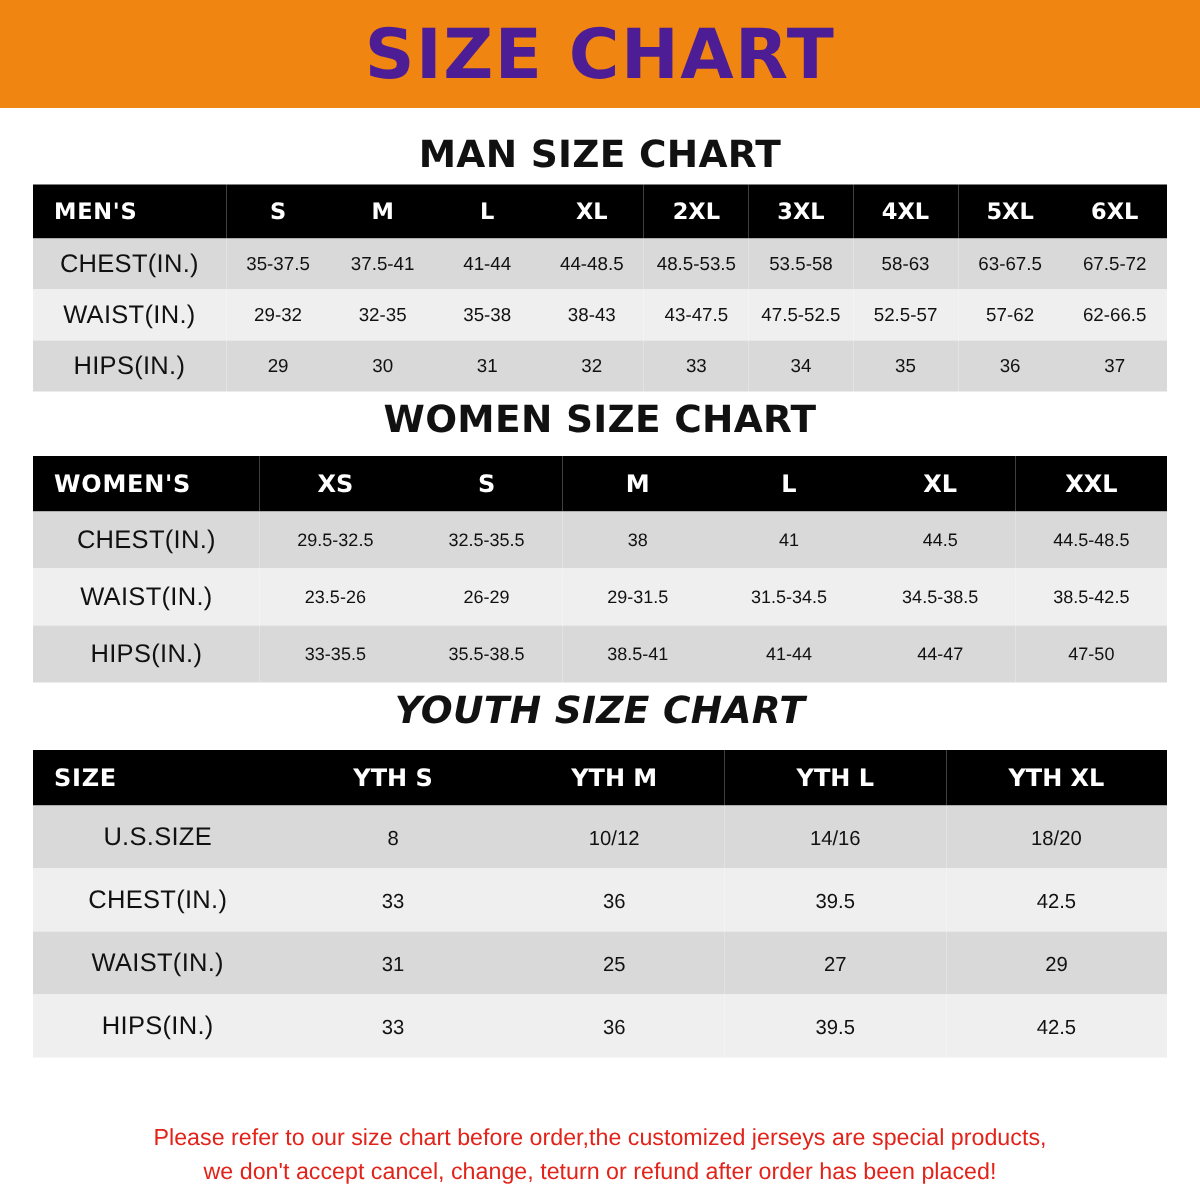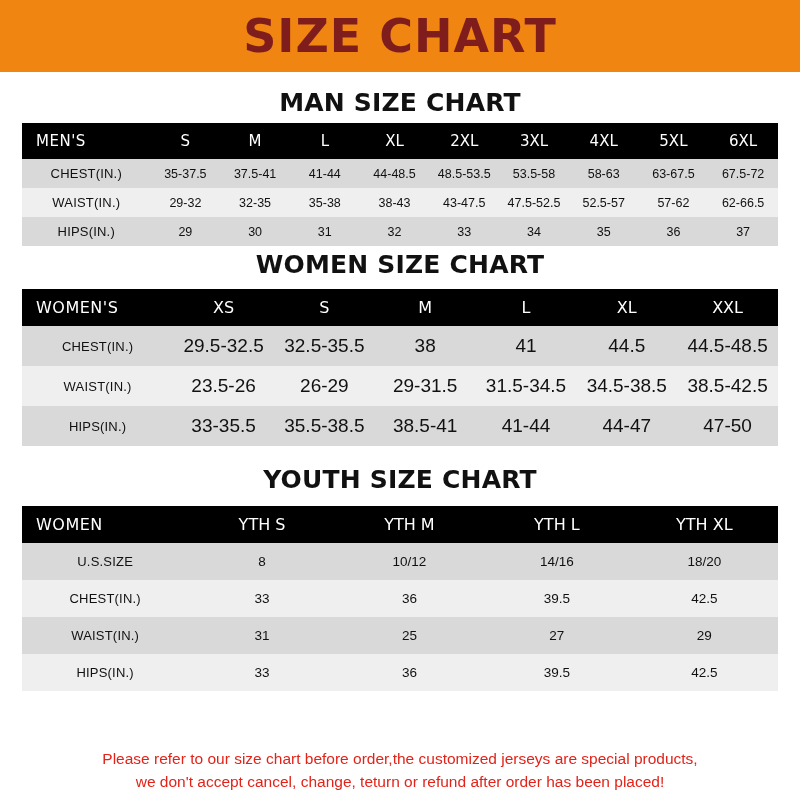--- a/index.html
+++ b/index.html
@@ -29,85 +29,85 @@
     display: flex;
     align-items: center;
     justify-content: center;
     position: relative;
   }
   .banner-title {
     font-family: "DejaVu Sans", sans-serif;
     font-weight: bold;
     font-size: 46px;
     letter-spacing: 1px;
-    color: #7f1d1d;
+    color: #4c1d95;
     line-height: 1;
   }
   .content {
     padding: 0 22px;
     flex: 1;
     display: flex;
     flex-direction: column;
   }
   .section-title {
     text-align: center;
     font-family: "DejaVu Sans", sans-serif;
     font-weight: bold;
     font-size: 25px;
     color: #111111;
     letter-spacing: 0.2px;
   }
   .t-man { margin-top: 16px; margin-bottom: 6px; }
   .t-women { margin-top: 4px; margin-bottom: 10px; }
-  .t-youth { margin-top: 19px; margin-bottom: 12px; }
+  .t-youth { margin-top: 4px; margin-bottom: 12px; font-style: italic; }
 
   table.size-table {
     width: 100%;
     border-collapse: collapse;
     table-layout: fixed;
   }
   table.size-table th,
   table.size-table td {
     text-align: center;
     font-size: 12.5px;
     padding: 6px 0;
     color: #111111;
     white-space: nowrap;
   }
   table.size-table thead th {
     background: #000000;
     color: #ffffff;
-    font-weight: normal;
+    font-weight: bold;
     font-size: 15px;
     padding: 9px 0;
     font-family: "DejaVu Sans", sans-serif;
   }
   table.size-table thead th.first-col {
     text-align: left;
     padding-left: 14px;
     letter-spacing: 0.5px;
   }
   table.size-table tbody tr.alt td {
     background: #d9d9d9;
   }
   table.size-table tbody tr td {
     background: #efefef;
   }
   table.size-table tbody td.row-label {
-    font-size: 13px;
+    font-size: 17px;
     letter-spacing: 0.2px;
   }
 
   
   .men-col-0 { width: 17%; }
   .women-col-0 { width: 20%; }
   .youth-col-0 { width: 22%; }
 
   table.women-table thead th,
-  table.women-table td { font-size: 19px; }
+  table.women-table td { font-size: 12px; }
   table.women-table thead th { font-size: 16px; }
   table.women-table tbody td { padding: 9px 0; }
 
   table.youth-table thead th { font-size: 16px; }
   table.youth-table tbody td { padding: 11px 0; font-size: 13.5px; }
 
   table.men-table tbody td { padding: 7px 0; }
 
   .footer-note {
     margin-top: auto;
@@ -256,21 +256,21 @@
     <table class="size-table youth-table">
       <colgroup>
         <col class="youth-col-0">
         <col>
           <col>
           <col>
           <col>
       </colgroup>
       <thead>
         <tr>
-          <th class="first-col">WOMEN</th>
+          <th class="first-col">SIZE</th>
           <th>YTH S</th>
           <th>YTH M</th>
           <th>YTH L</th>
           <th>YTH XL</th>
         </tr>
       </thead>
       <tbody>
         <tr class="alt">
           <td class="row-label">U.S.SIZE</td>
           <td>8</td>

